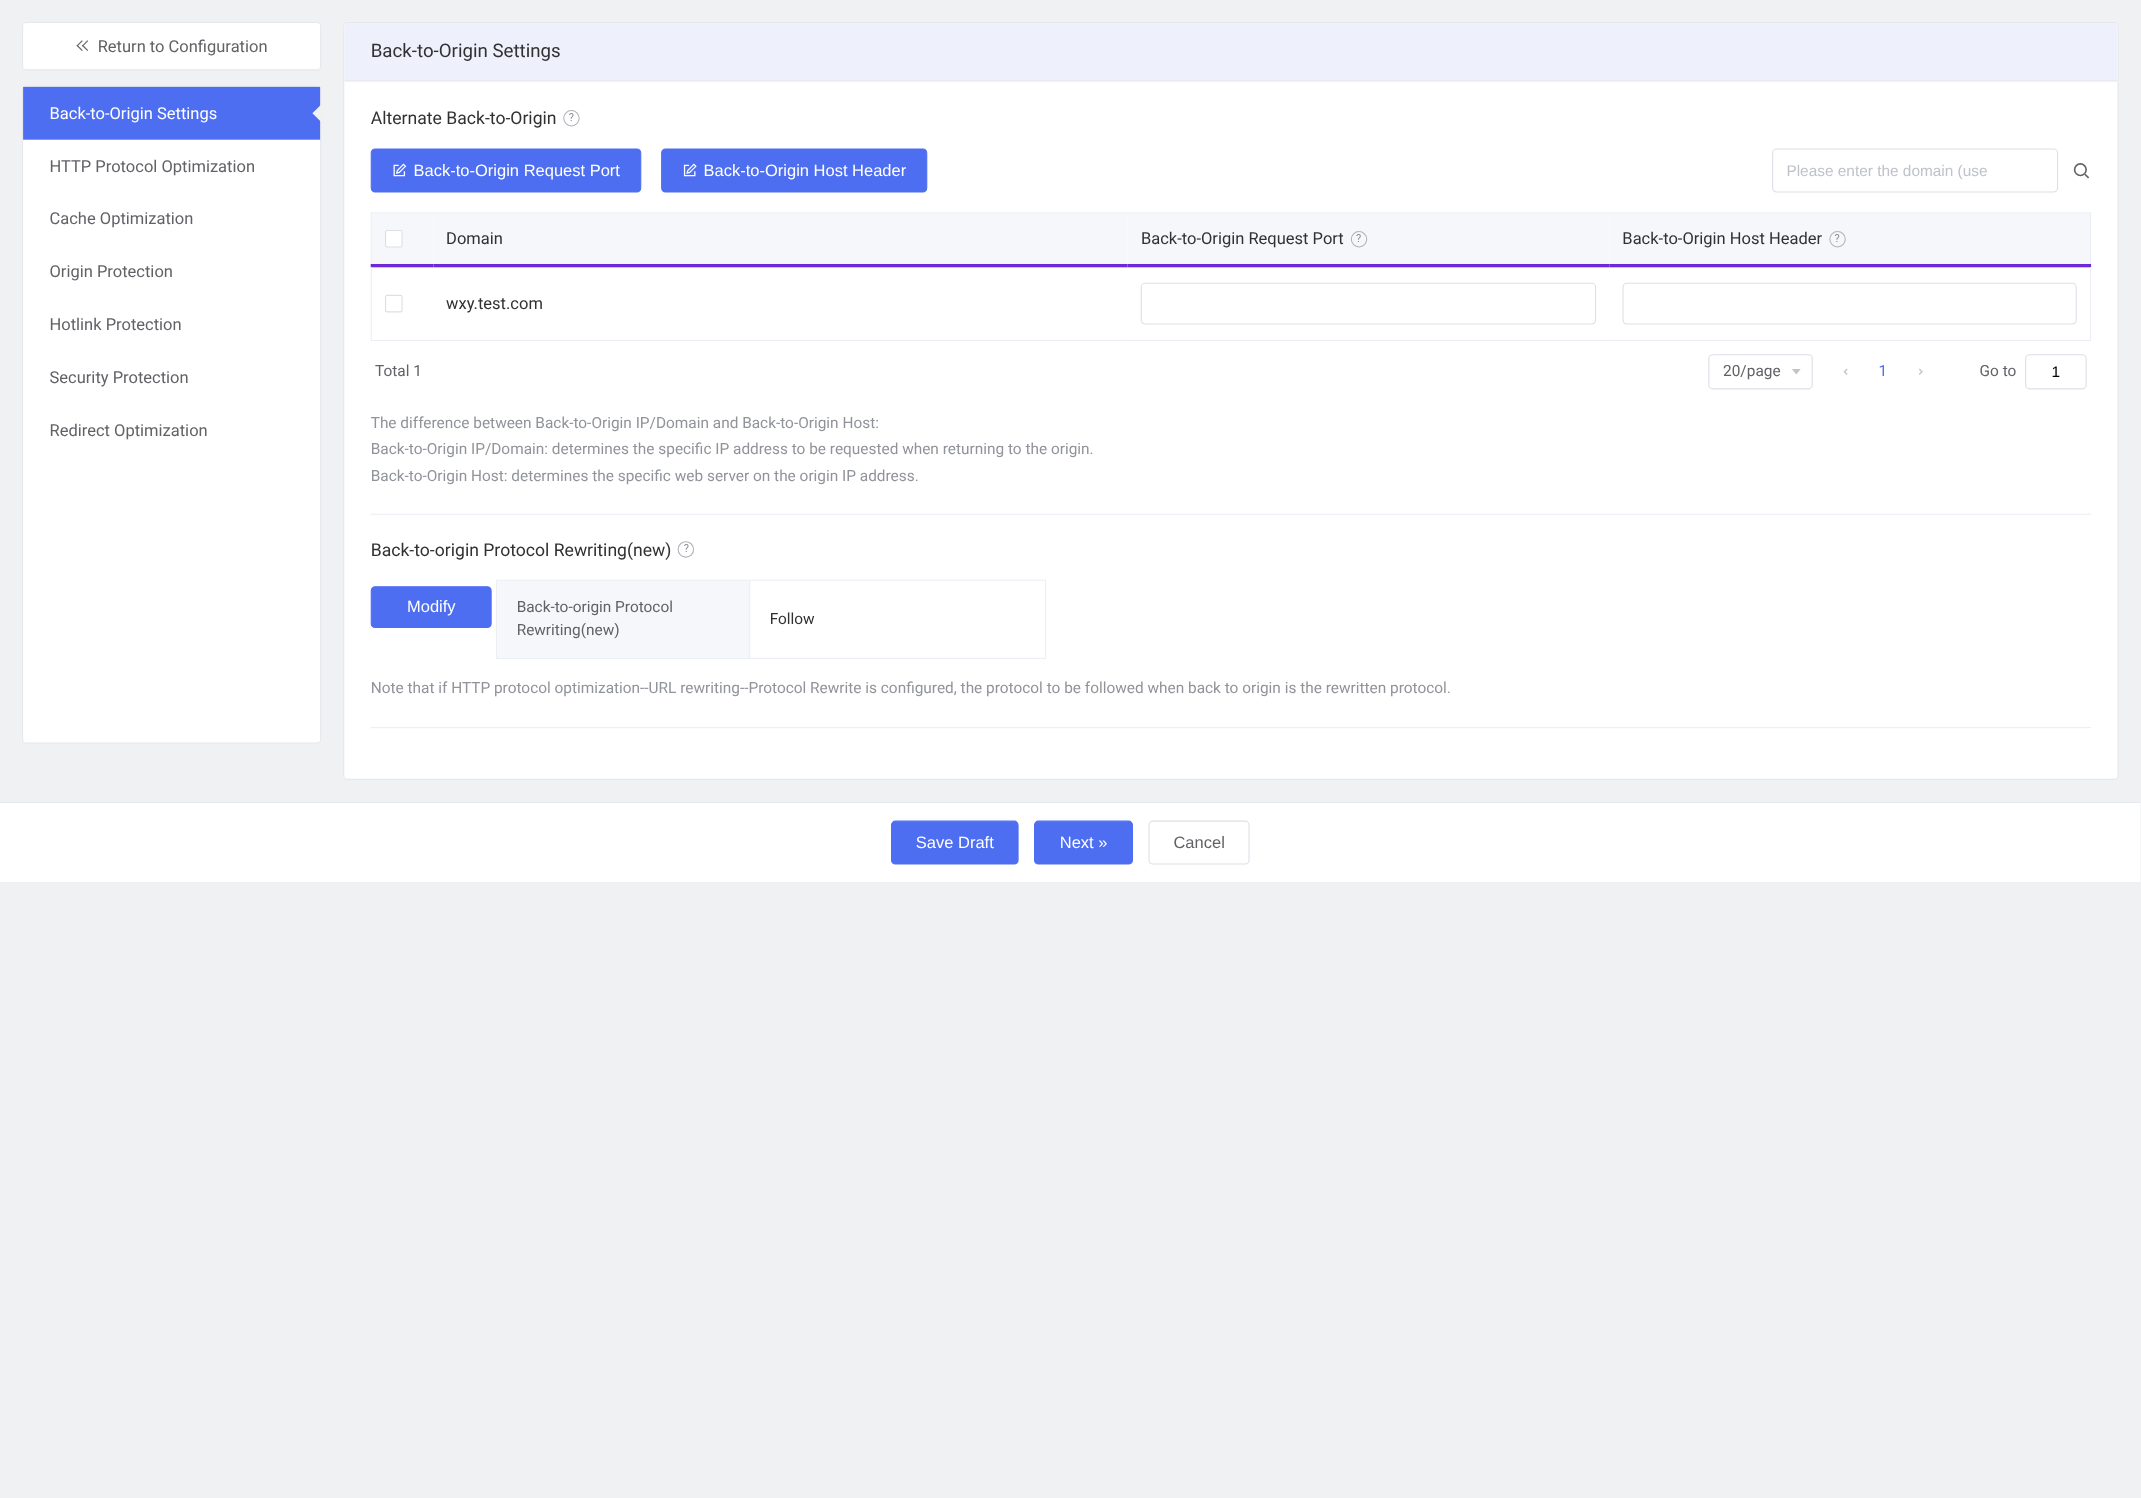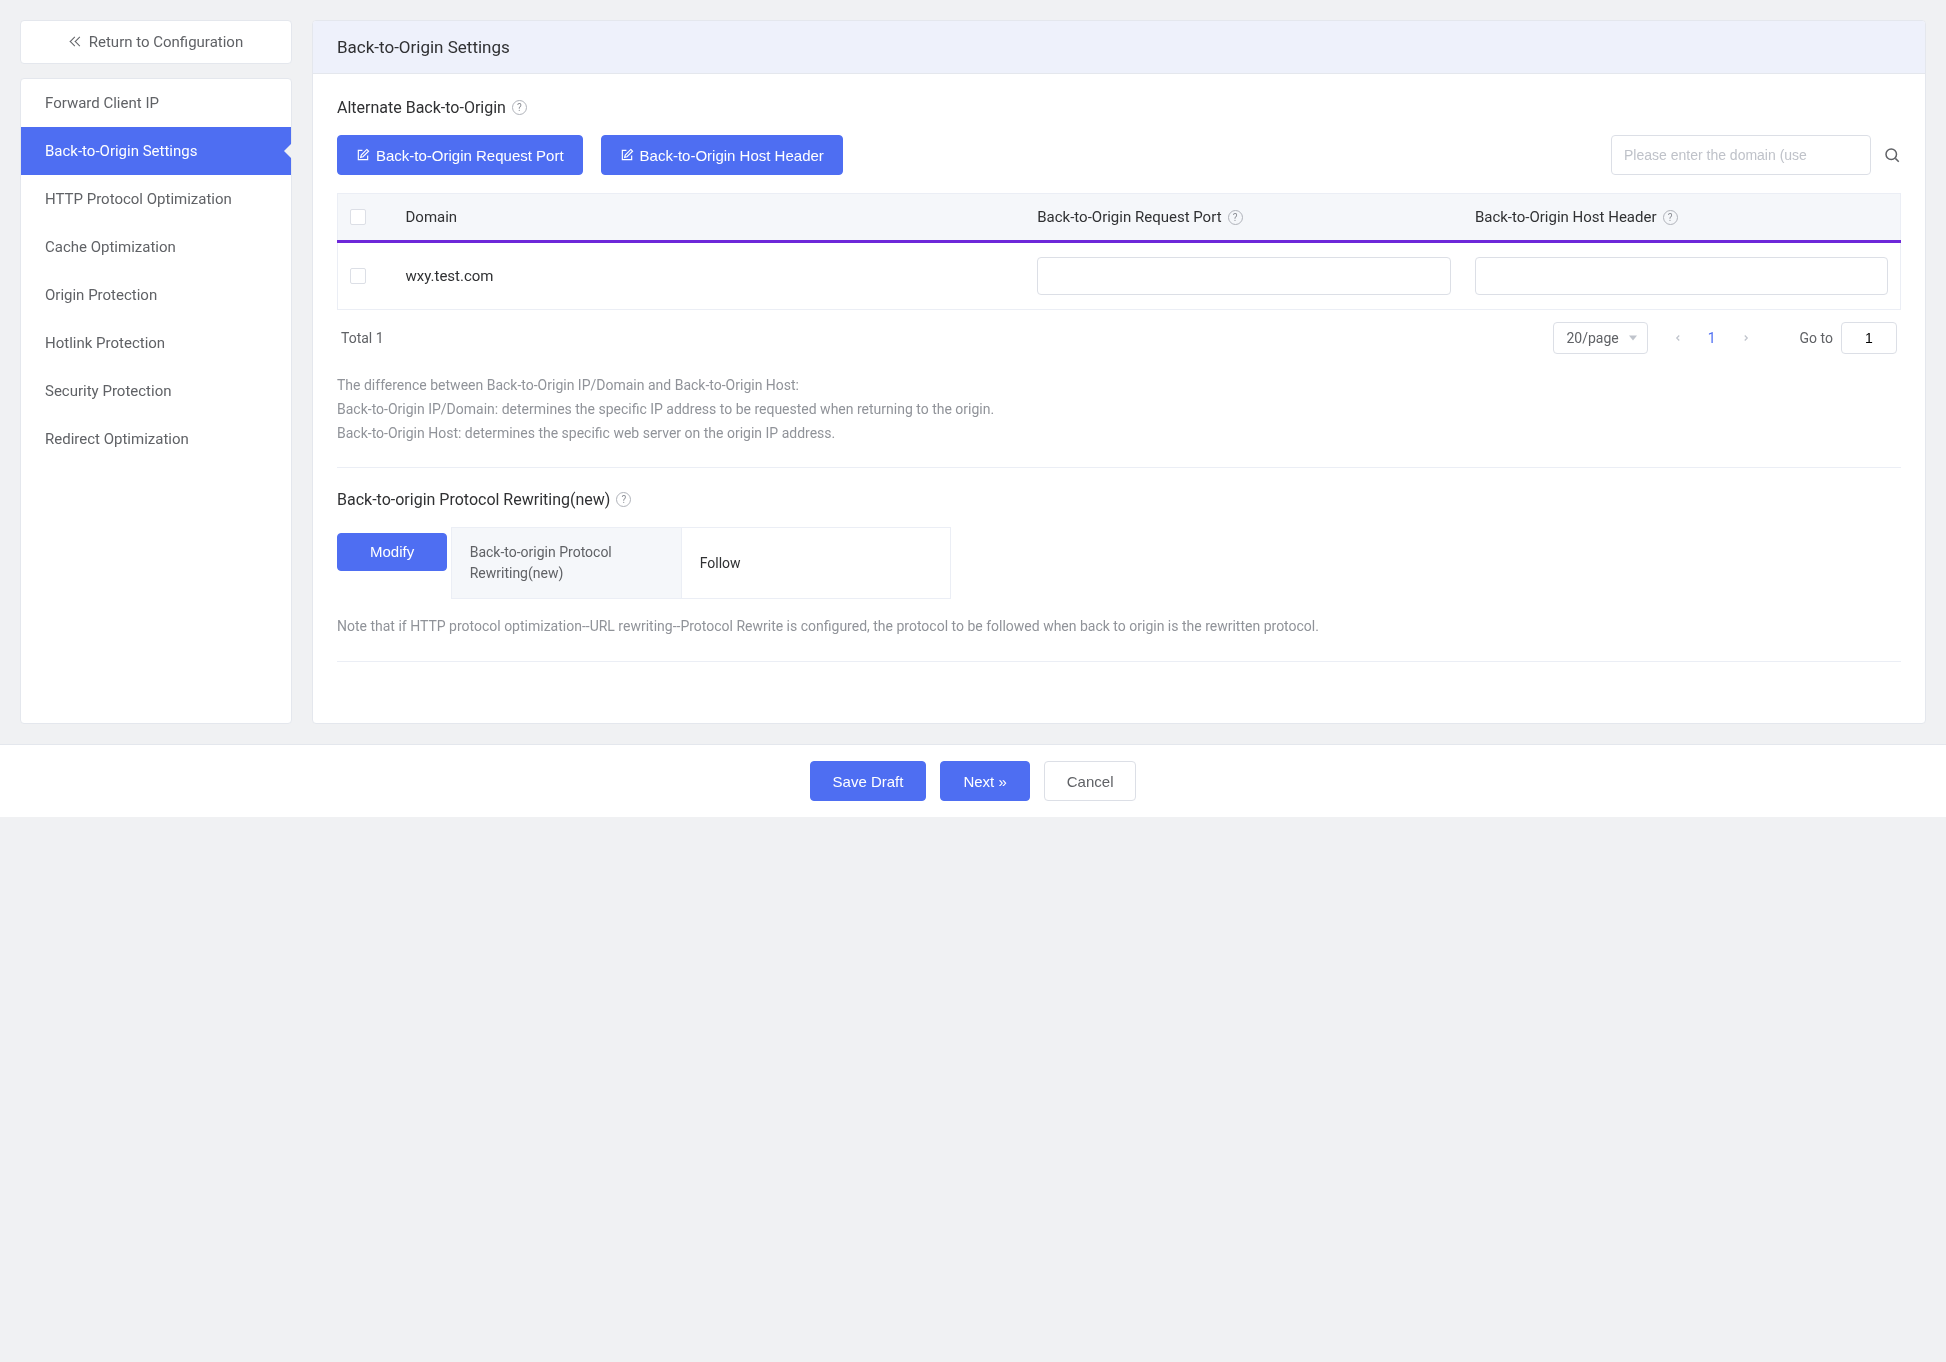--- a/index.html
+++ b/index.html
@@ -136,21 +136,20 @@
 
 <div class="page-wrap">
   <div class="layout">
 
     <div class="sidebar">
       <div class="return-link">
         <span class="double-chevron-left"></span>
         <span>Return to Configuration</span>
       </div>
       <div class="nav">
-        <div class="nav-item"><span>Forward Client IP</span></div>
         <div class="nav-item active"><span>Back-to-Origin Settings</span></div>
         <div class="nav-item"><span>HTTP Protocol Optimization</span></div>
         <div class="nav-item"><span>Cache Optimization</span></div>
         <div class="nav-item"><span>Origin Protection</span></div>
         <div class="nav-item"><span>Hotlink Protection</span></div>
         <div class="nav-item"><span>Security Protection</span></div>
         <div class="nav-item"><span>Redirect Optimization</span></div>
       </div>
     </div>
 

